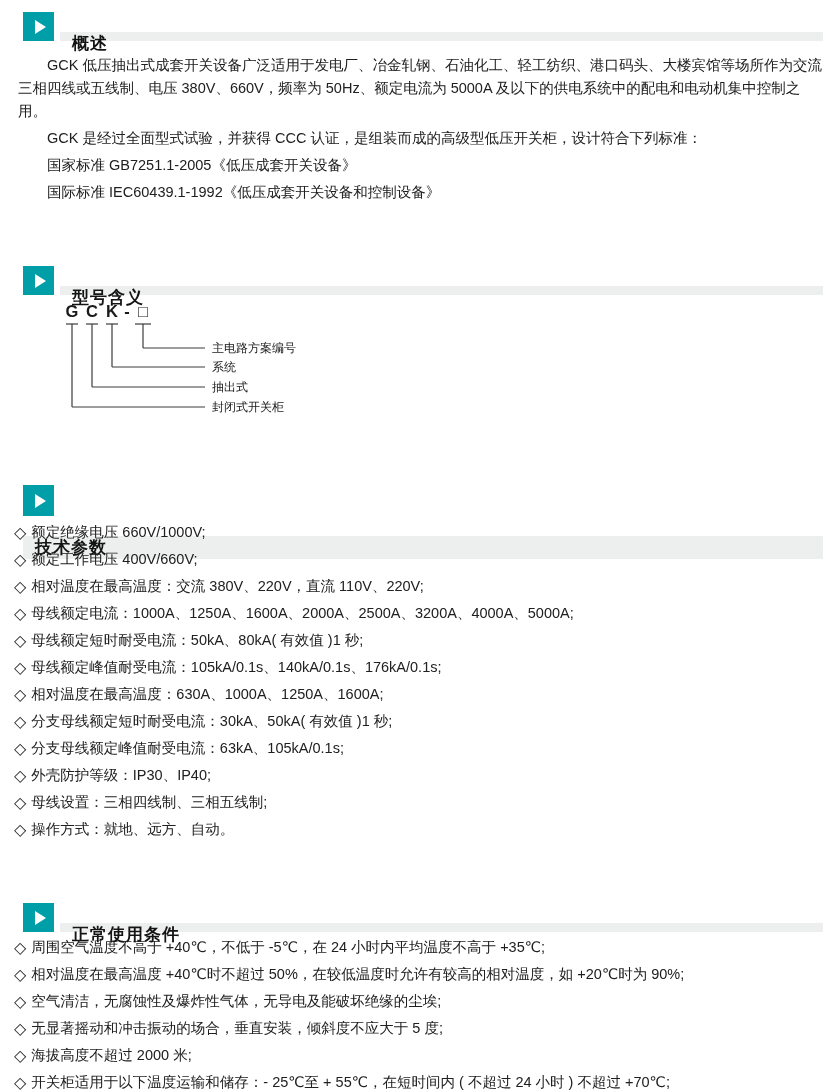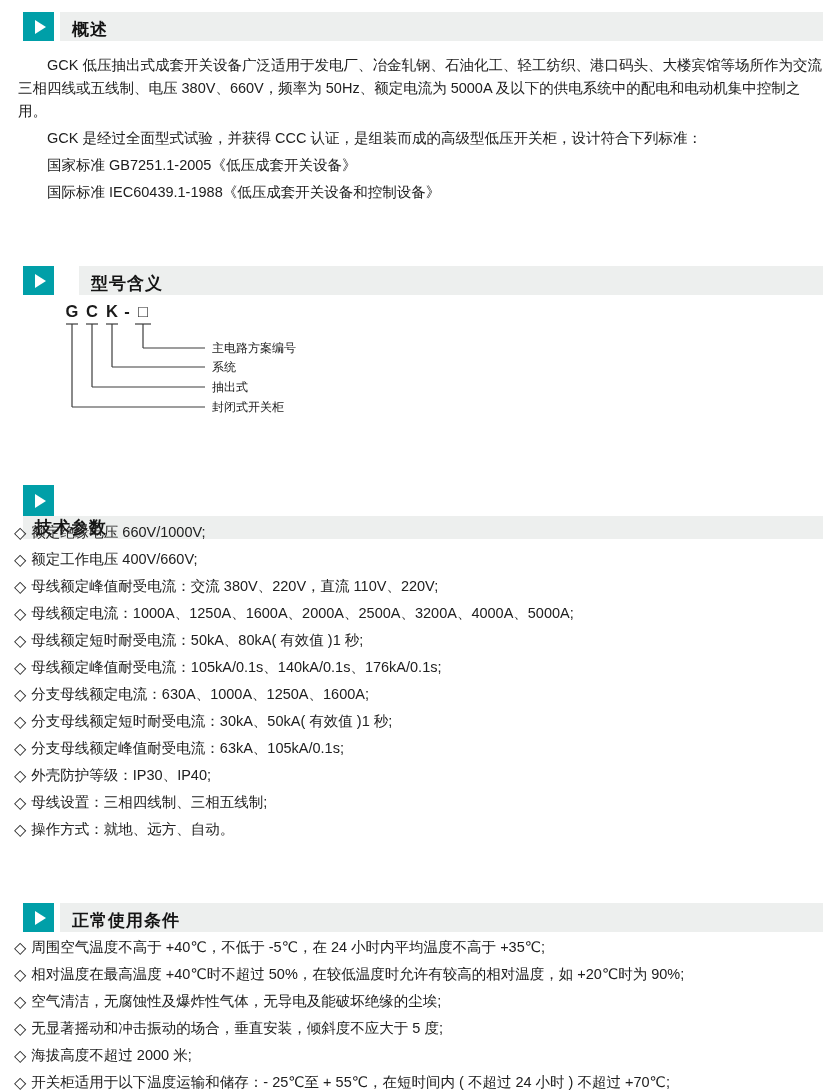--- a/index.html
+++ b/index.html
@@ -5,37 +5,37 @@
   html,body{margin:0;padding:0;}
   body{
     width:837px;height:1092px;overflow:hidden;background:#ffffff;
     font-family:"Liberation Sans","DejaVu Sans",sans-serif;
     color:#1f1f1f;
   }
   
   .sec-header{display:flex;align-items:stretch;height:29px;margin:0 14px 0 23px;}
   .tri-box{width:31px;background:#009fa8;display:flex;align-items:center;justify-content:center;margin-right:6px;flex:0 0 31px;}
   .tri{width:0;height:0;border-left:11px solid #ffffff;border-top:7px solid transparent;border-bottom:7px solid transparent;margin-left:3px;}
-  .bar{flex:1;background:#edefee;display:flex;align-items:flex-end;padding-left:12px;}
+  .bar{flex:1;background:#edefee;display:flex;align-items:flex-start;padding-left:12px;margin-top:20px;}
   .sec-title{font-size:17px;font-weight:700;color:#141414;letter-spacing:1px;}
   
   .overview-body{margin:13px 10px 0 14px;font-size:14.5px;line-height:23px;color:#202020;}
   .overview-body p{margin:4px;text-indent:29px;}
   
   .diagram{position:relative;height:126px;margin-top:5px;}
   .diagram-lines{position:absolute;left:0;top:0;}
   .code-char{position:absolute;top:2px;transform:translateX(-50%);font-size:16.5px;font-weight:600;color:#1a1a1a;}
   .diagram-label{position:absolute;left:212px;height:20px;line-height:20px;font-size:12px;color:#1a1a1a;}
   
   .dlist{list-style:none;margin:0;padding:0 0 0 14px;}
   .dlist li{height:27px;display:flex;align-items:center;font-size:14.5px;color:#202020;white-space:nowrap;}
   .bullet{font-size:16px;margin-right:5px;color:#2a2a2a;flex:0 0 auto;}
   
   #sec-overview .sec-header{margin-top:12px;}
-  #sec-model .sec-header{margin-top:62px;gap:19px;}
+  #sec-model .sec-header{margin-top:62px;}
   #sec-tech .sec-header{margin-top:59px;flex-direction:column;}
   #sec-tech .dlist{margin-top:5px;}
   #sec-usage .sec-header{margin-top:60px;}
   #sec-usage .dlist{margin-top:2px;}
 </style>
 </head>
 <body>
 
 <section id="sec-overview">
   <div class="sec-header">
@@ -43,21 +43,21 @@
         <span class="tri"></span>
       </span>
     <div class="bar">
       <span class="sec-title">概述</span>
     </div>
   </div>
   <div class="overview-body">
     <p>GCK 低压抽出式成套开关设备广泛适用于发电厂、冶金轧钢、石油化工、轻工纺织、港口码头、大楼宾馆等场所作为交流三相四线或五线制、电压 380V、660V，频率为 50Hz、额定电流为 5000A 及以下的供电系统中的配电和电动机集中控制之用。</p>
     <p>GCK 是经过全面型式试验，并获得 CCC 认证，是组装而成的高级型低压开关柜，设计符合下列标准：</p>
     <p>国家标准 GB7251.1-2005《低压成套开关设备》</p>
-    <p>国际标准 IEC60439.1-1988《低压成套开关设备和控制设备》</p>
+    <p>国际标准 IEC60439.1-1992《低压成套开关设备和控制设备》</p>
   </div>
 </section>
 
 <section id="sec-model">
   <div class="sec-header">
     <span class="tri-box">
         <span class="tri"></span>
       </span>
     <div class="bar">
       <span class="sec-title">型号含义</span>
@@ -108,37 +108,37 @@
     <li>
         <span class="bullet">◇</span>
         <span>额定绝缘电压 660V/1000V;</span>
       </li>
     <li>
         <span class="bullet">◇</span>
         <span>额定工作电压 400V/660V;</span>
       </li>
     <li>
         <span class="bullet">◇</span>
-        <span>母线额定峰值耐受电流：交流 380V、220V，直流 110V、220V;</span>
+        <span>相对温度在最高温度：交流 380V、220V，直流 110V、220V;</span>
       </li>
     <li>
         <span class="bullet">◇</span>
         <span>母线额定电流：1000A、1250A、1600A、2000A、2500A、3200A、4000A、5000A;</span>
       </li>
     <li>
         <span class="bullet">◇</span>
         <span>母线额定短时耐受电流：50kA、80kA( 有效值 )1 秒;</span>
       </li>
     <li>
         <span class="bullet">◇</span>
         <span>母线额定峰值耐受电流：105kA/0.1s、140kA/0.1s、176kA/0.1s;</span>
       </li>
     <li>
         <span class="bullet">◇</span>
-        <span>分支母线额定电流：630A、1000A、1250A、1600A;</span>
+        <span>相对温度在最高温度：630A、1000A、1250A、1600A;</span>
       </li>
     <li>
         <span class="bullet">◇</span>
         <span>分支母线额定短时耐受电流：30kA、50kA( 有效值 )1 秒;</span>
       </li>
     <li>
         <span class="bullet">◇</span>
         <span>分支母线额定峰值耐受电流：63kA、105kA/0.1s;</span>
       </li>
     <li>

